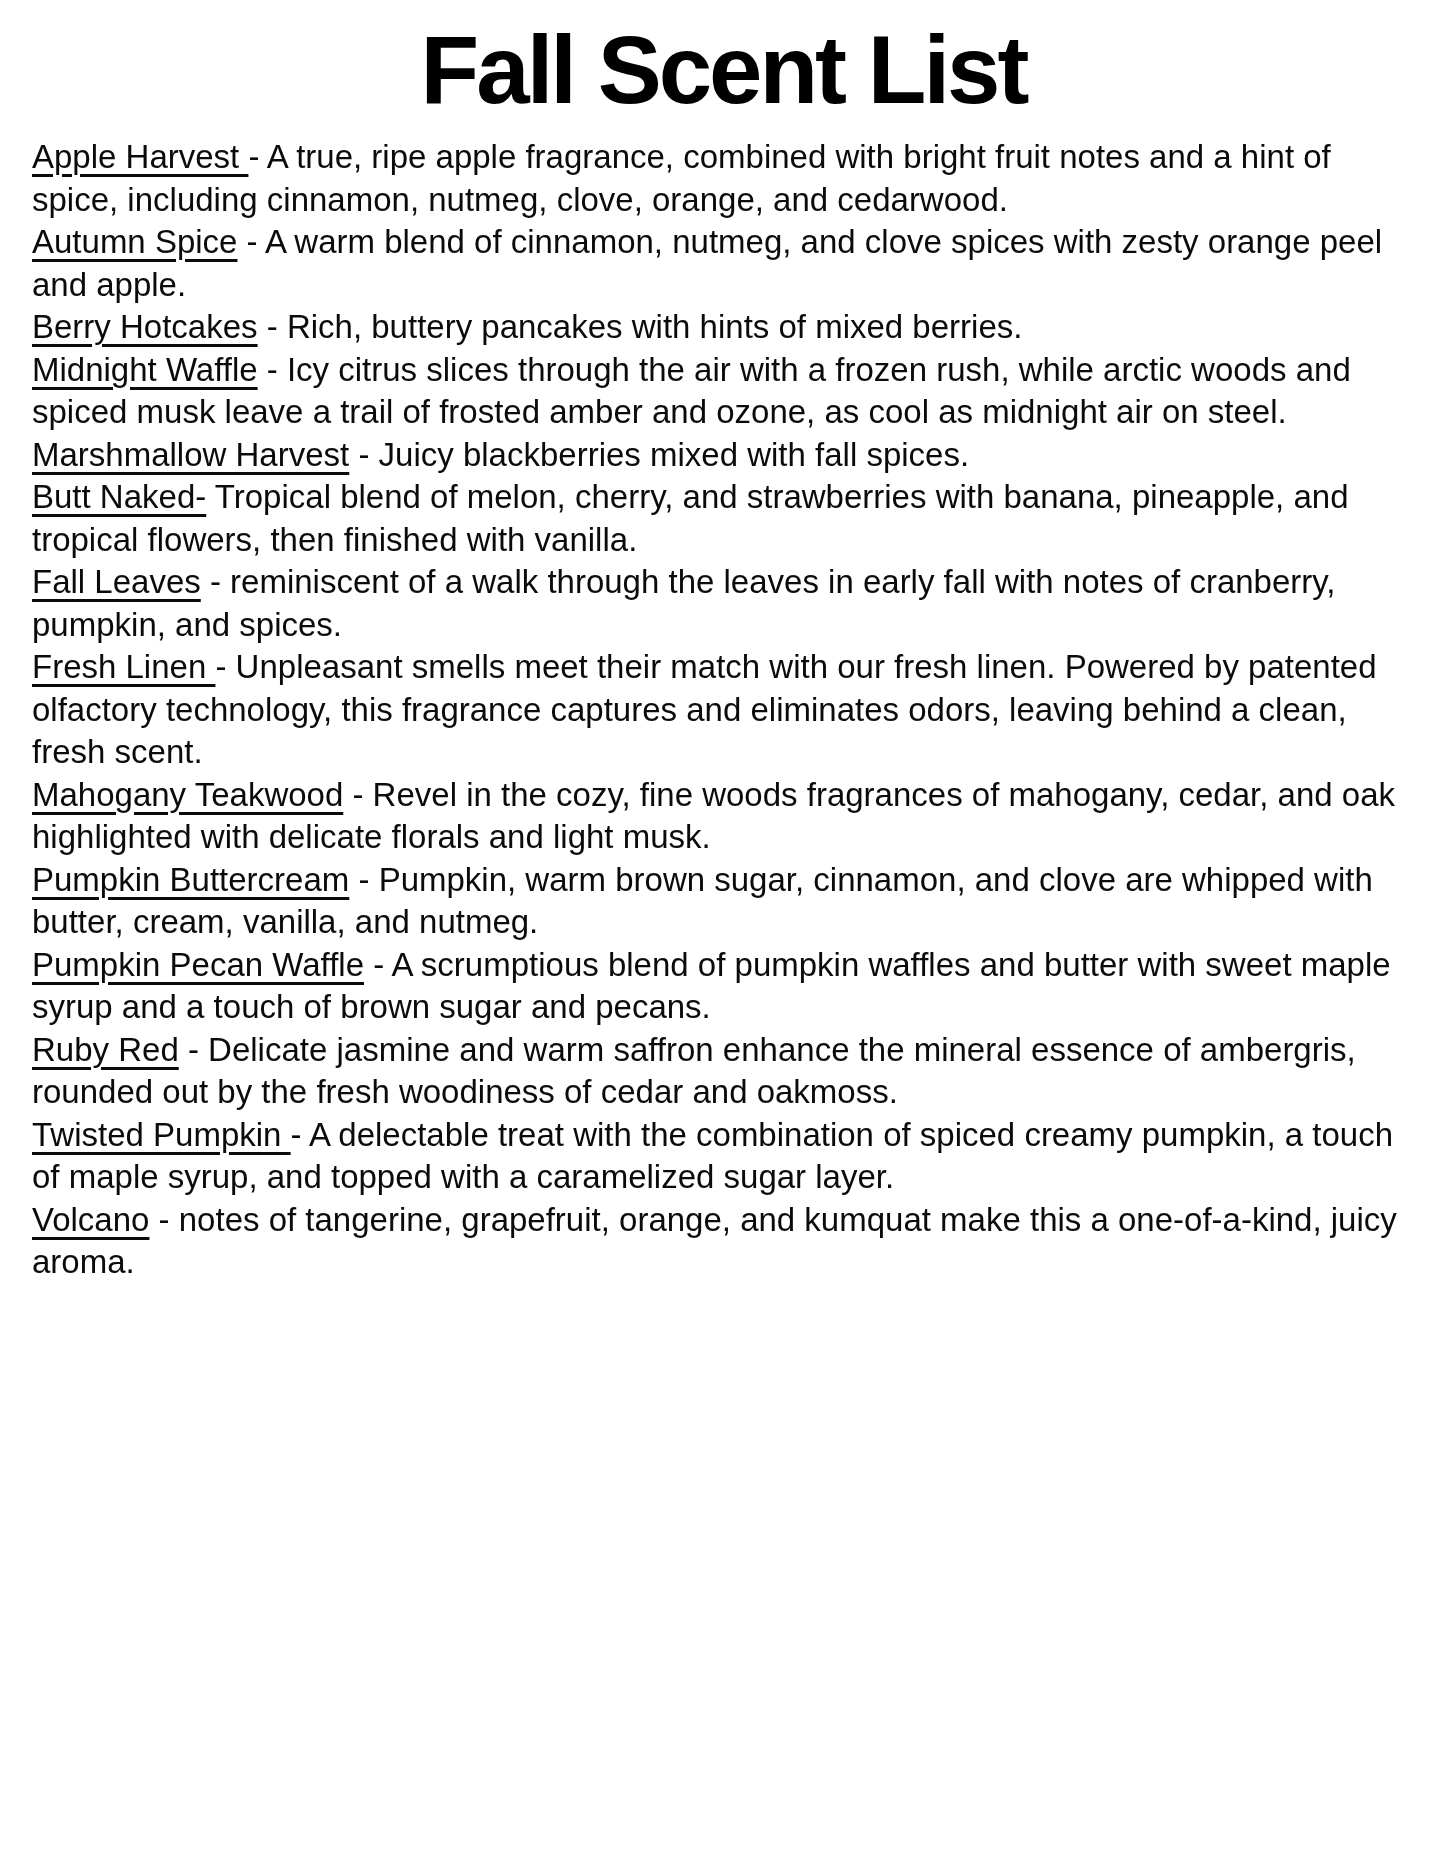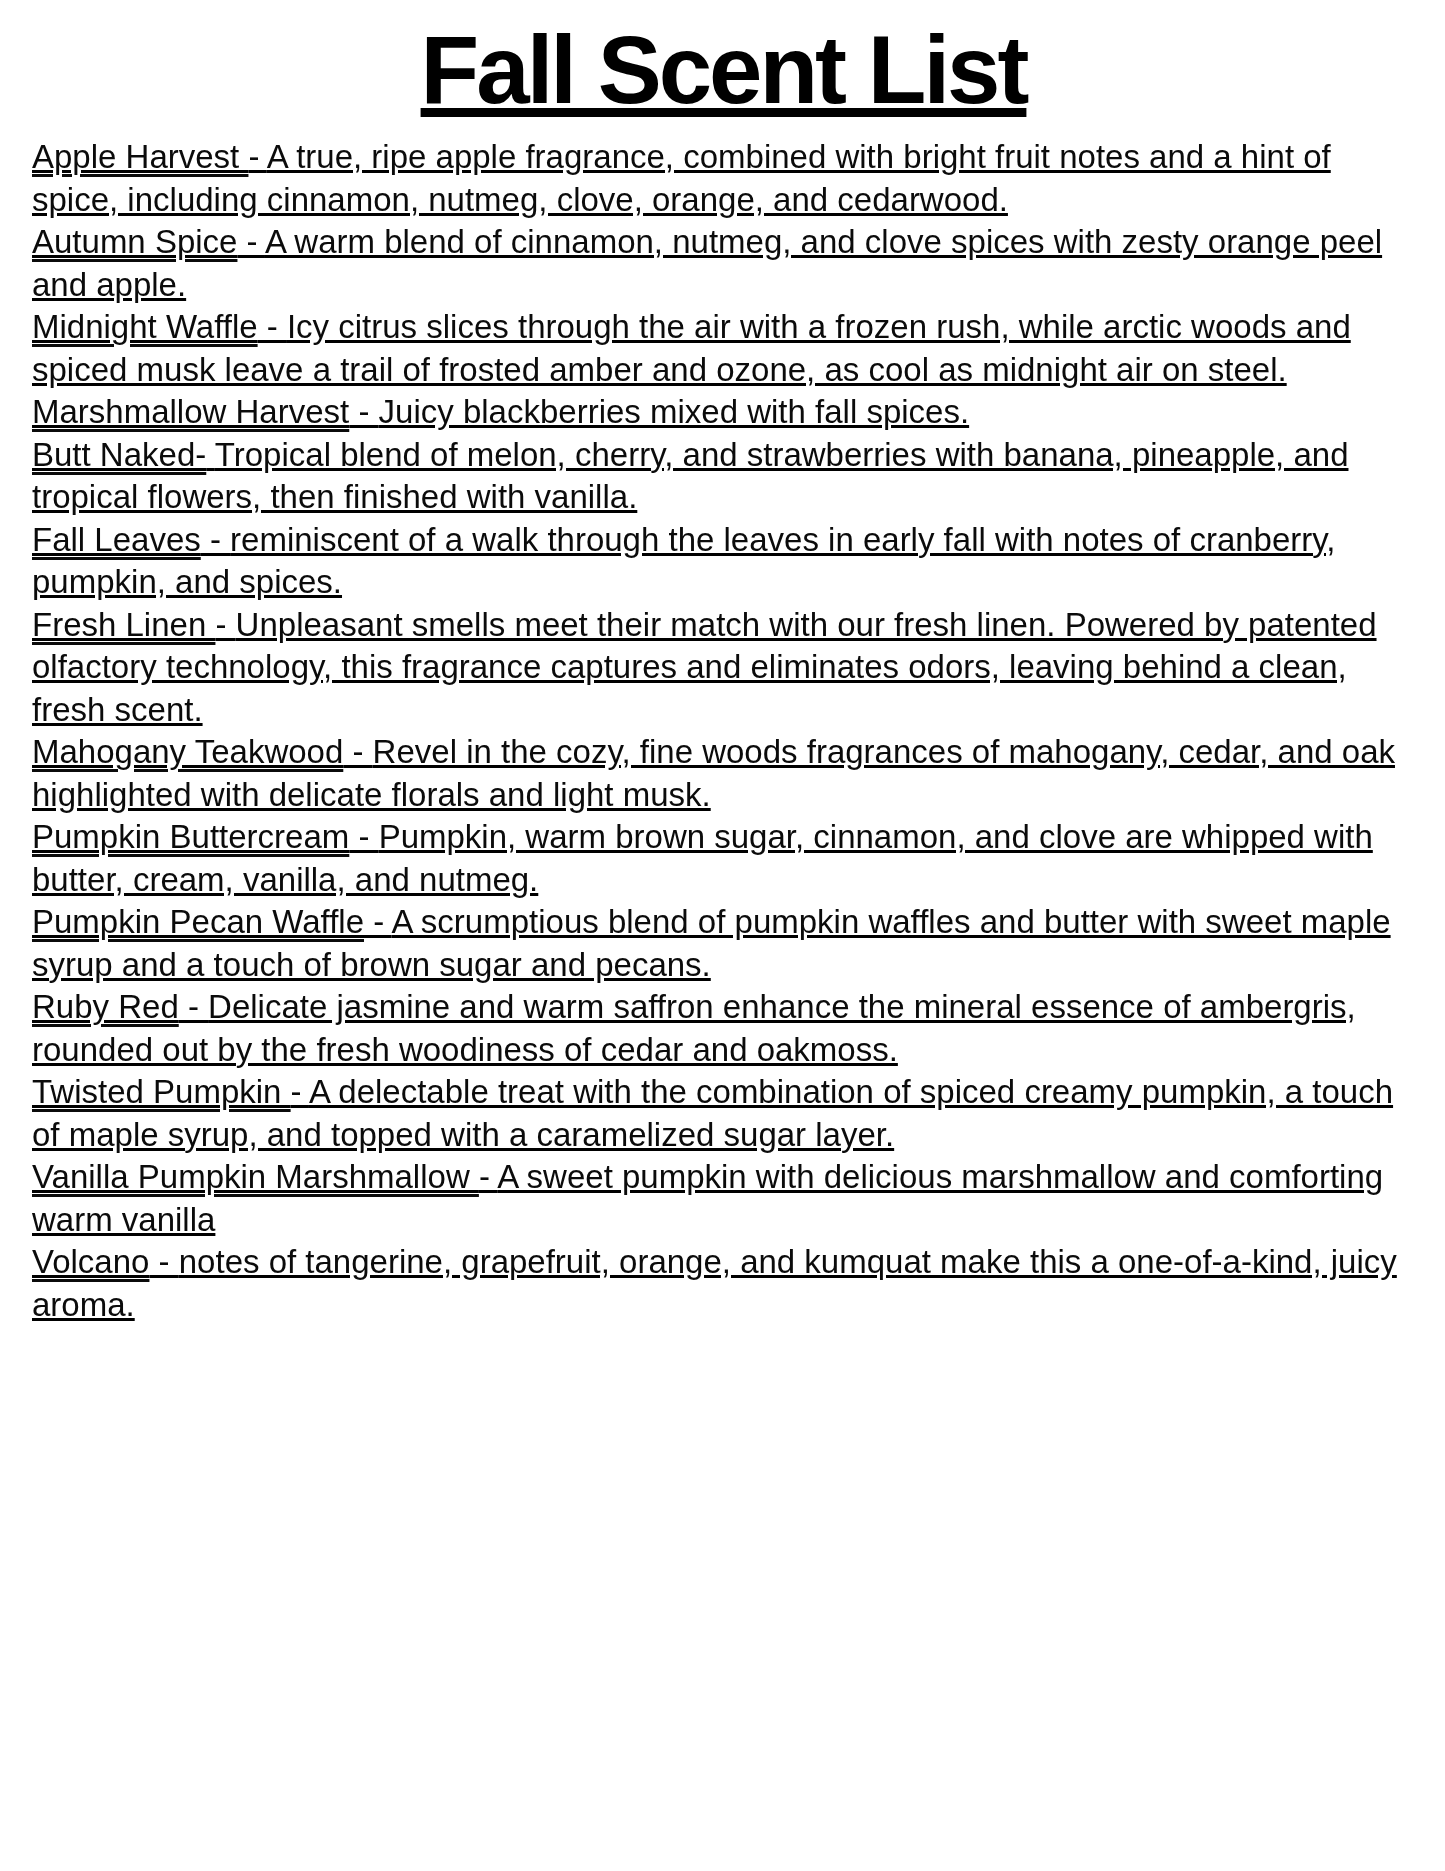--- a/index.html
+++ b/index.html
@@ -13,21 +13,20 @@
     font-family: "Liberation Sans", sans-serif;
     color: #000000;
     overflow: hidden;
   }
   .page {
     width: 1445px;
     height: 1871px;
     box-sizing: border-box;
     padding: 22px 30px 0 32px;
     background: #ffffff;
-    text-decoration: underline;
   }
   h1.page-title {
     margin: 0 0 18px 0;
     text-align: center;
     font-size: 96px;
     line-height: 1.0;
     font-weight: 900;
     letter-spacing: -3px;
     color: #000000;
   }
@@ -52,20 +51,21 @@
 <body>
 
 <div class="page">
   <h1 class="page-title">Fall Scent List</h1>
   <div class="scent-list">
 
       <p class="scent-entry"><span class="scent-name">Apple Harvest </span><span>- </span><span>A true, ripe apple fragrance, combined with bright fruit notes and a hint of spice, including cinnamon, nutmeg, clove, orange, and cedarwood.</span></p>
 
       <p class="scent-entry"><span class="scent-name">Autumn Spice</span><span> - </span><span>A warm blend of cinnamon, nutmeg, and clove spices with zesty orange peel and apple.</span></p>
 
+      <p class="scent-entry"><span class="scent-name">Berry Hotcakes</span><span> - </span><span>Rich, buttery pancakes with hints of mixed berries.</span></p>
 
 
       <p class="scent-entry"><span class="scent-name">Midnight Waffle</span><span> - </span><span>Icy citrus slices through the air with a frozen rush, while arctic woods and spiced musk leave a trail of frosted amber and ozone, as cool as midnight air on steel.</span></p>
 
       <p class="scent-entry"><span class="scent-name">Marshmallow Harvest</span><span> - </span><span>Juicy blackberries mixed with fall spices.</span></p>
 
       <p class="scent-entry"><span class="scent-name">Butt Naked-</span><span> </span><span>Tropical blend of melon, cherry, and strawberries with banana, pineapple, and tropical flowers, then finished with vanilla.</span></p>
 
       <p class="scent-entry"><span class="scent-name">Fall Leaves</span><span> - </span><span>reminiscent of a walk through the leaves in early fall with notes of cranberry, pumpkin, and spices.</span></p>
 
@@ -74,17 +74,16 @@
       <p class="scent-entry"><span class="scent-name">Mahogany Teakwood</span><span> - </span><span>Revel in the cozy, fine woods fragrances of mahogany, cedar, and oak highlighted with delicate florals and light musk.</span></p>
 
       <p class="scent-entry"><span class="scent-name">Pumpkin Buttercream</span><span> - </span><span>Pumpkin, warm brown sugar, cinnamon, and clove are whipped with butter, cream, vanilla, and nutmeg.</span></p>
 
       <p class="scent-entry"><span class="scent-name">Pumpkin Pecan Waffle</span><span> - </span><span>A scrumptious blend of pumpkin waffles and butter with sweet maple syrup and a touch of brown sugar and pecans.</span></p>
 
       <p class="scent-entry"><span class="scent-name">Ruby Red</span><span> - </span><span>Delicate jasmine and warm saffron enhance the mineral essence of ambergris, rounded out by the fresh woodiness of cedar and oakmoss.</span></p>
 
       <p class="scent-entry"><span class="scent-name">Twisted Pumpkin </span><span>- </span><span>A delectable treat with the combination of spiced creamy pumpkin, a touch of maple syrup, and topped with a caramelized sugar layer.</span></p>
 
-      <p class="scent-entry"><span class="scent-name">Vanilla Pumpkin Marshmallow </span><span>- </span><span>A sweet pumpkin with delicious marshmallow and comforting warm vanilla</span></p>
 
       <p class="scent-entry"><span class="scent-name">Volcano</span><span> - </span><span>notes of tangerine, grapefruit, orange, and kumquat make this a one-of-a-kind, juicy aroma.</span></p>
     </div>
 </div>
 
 </body></html>

